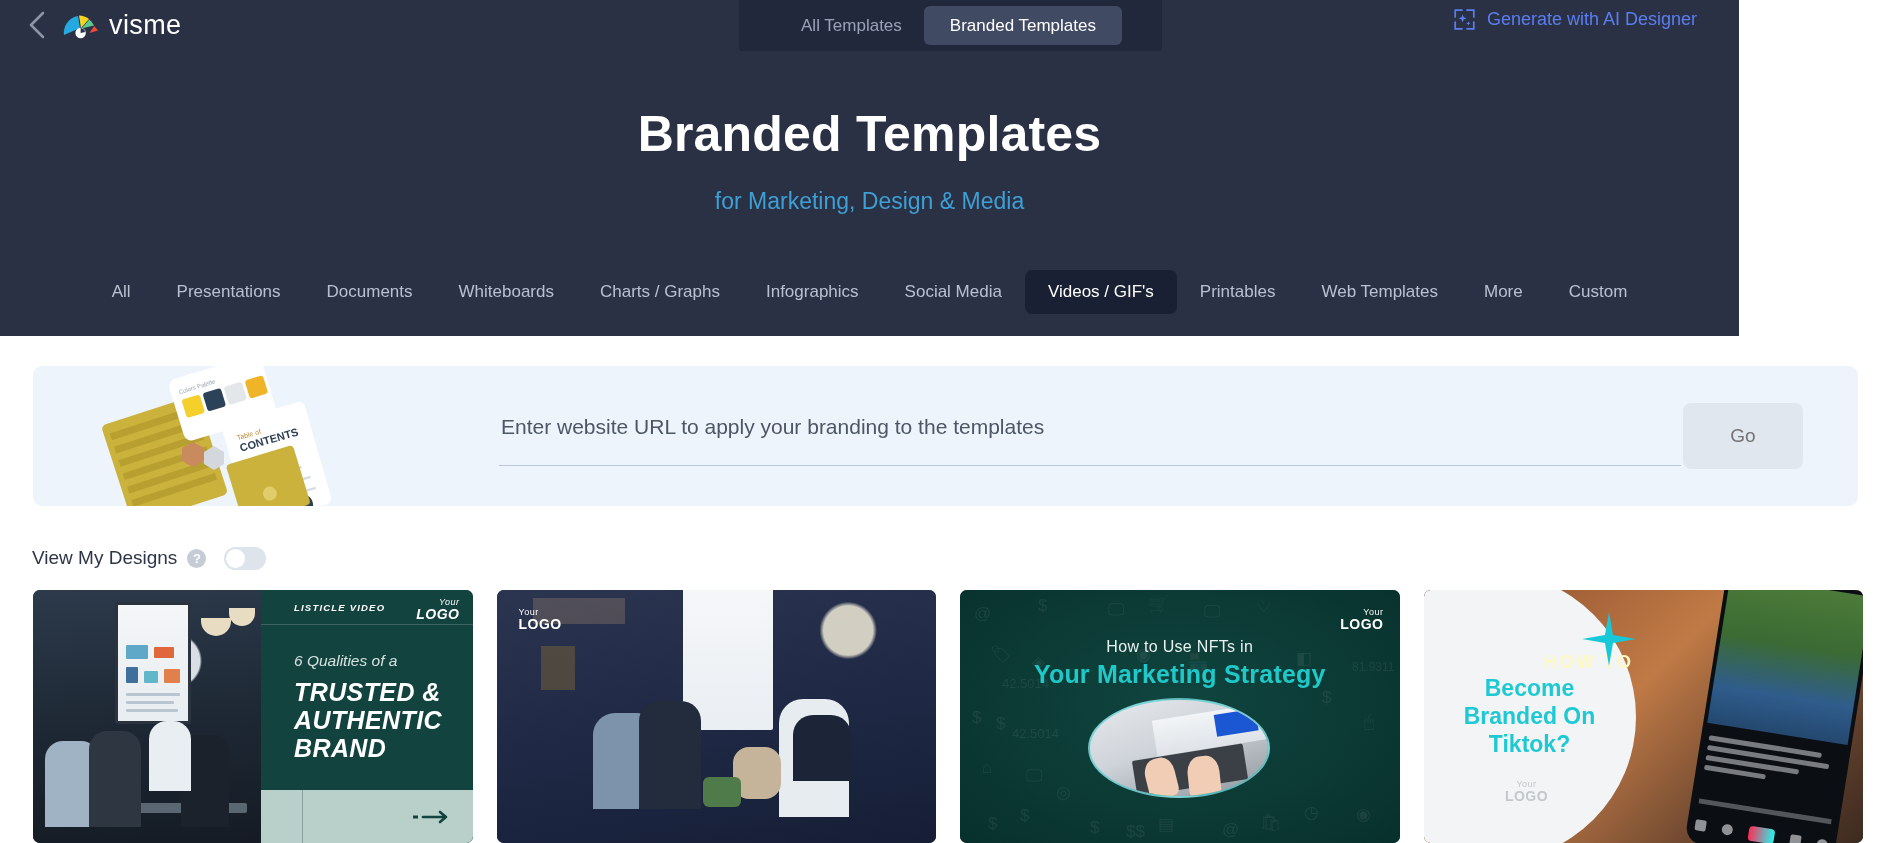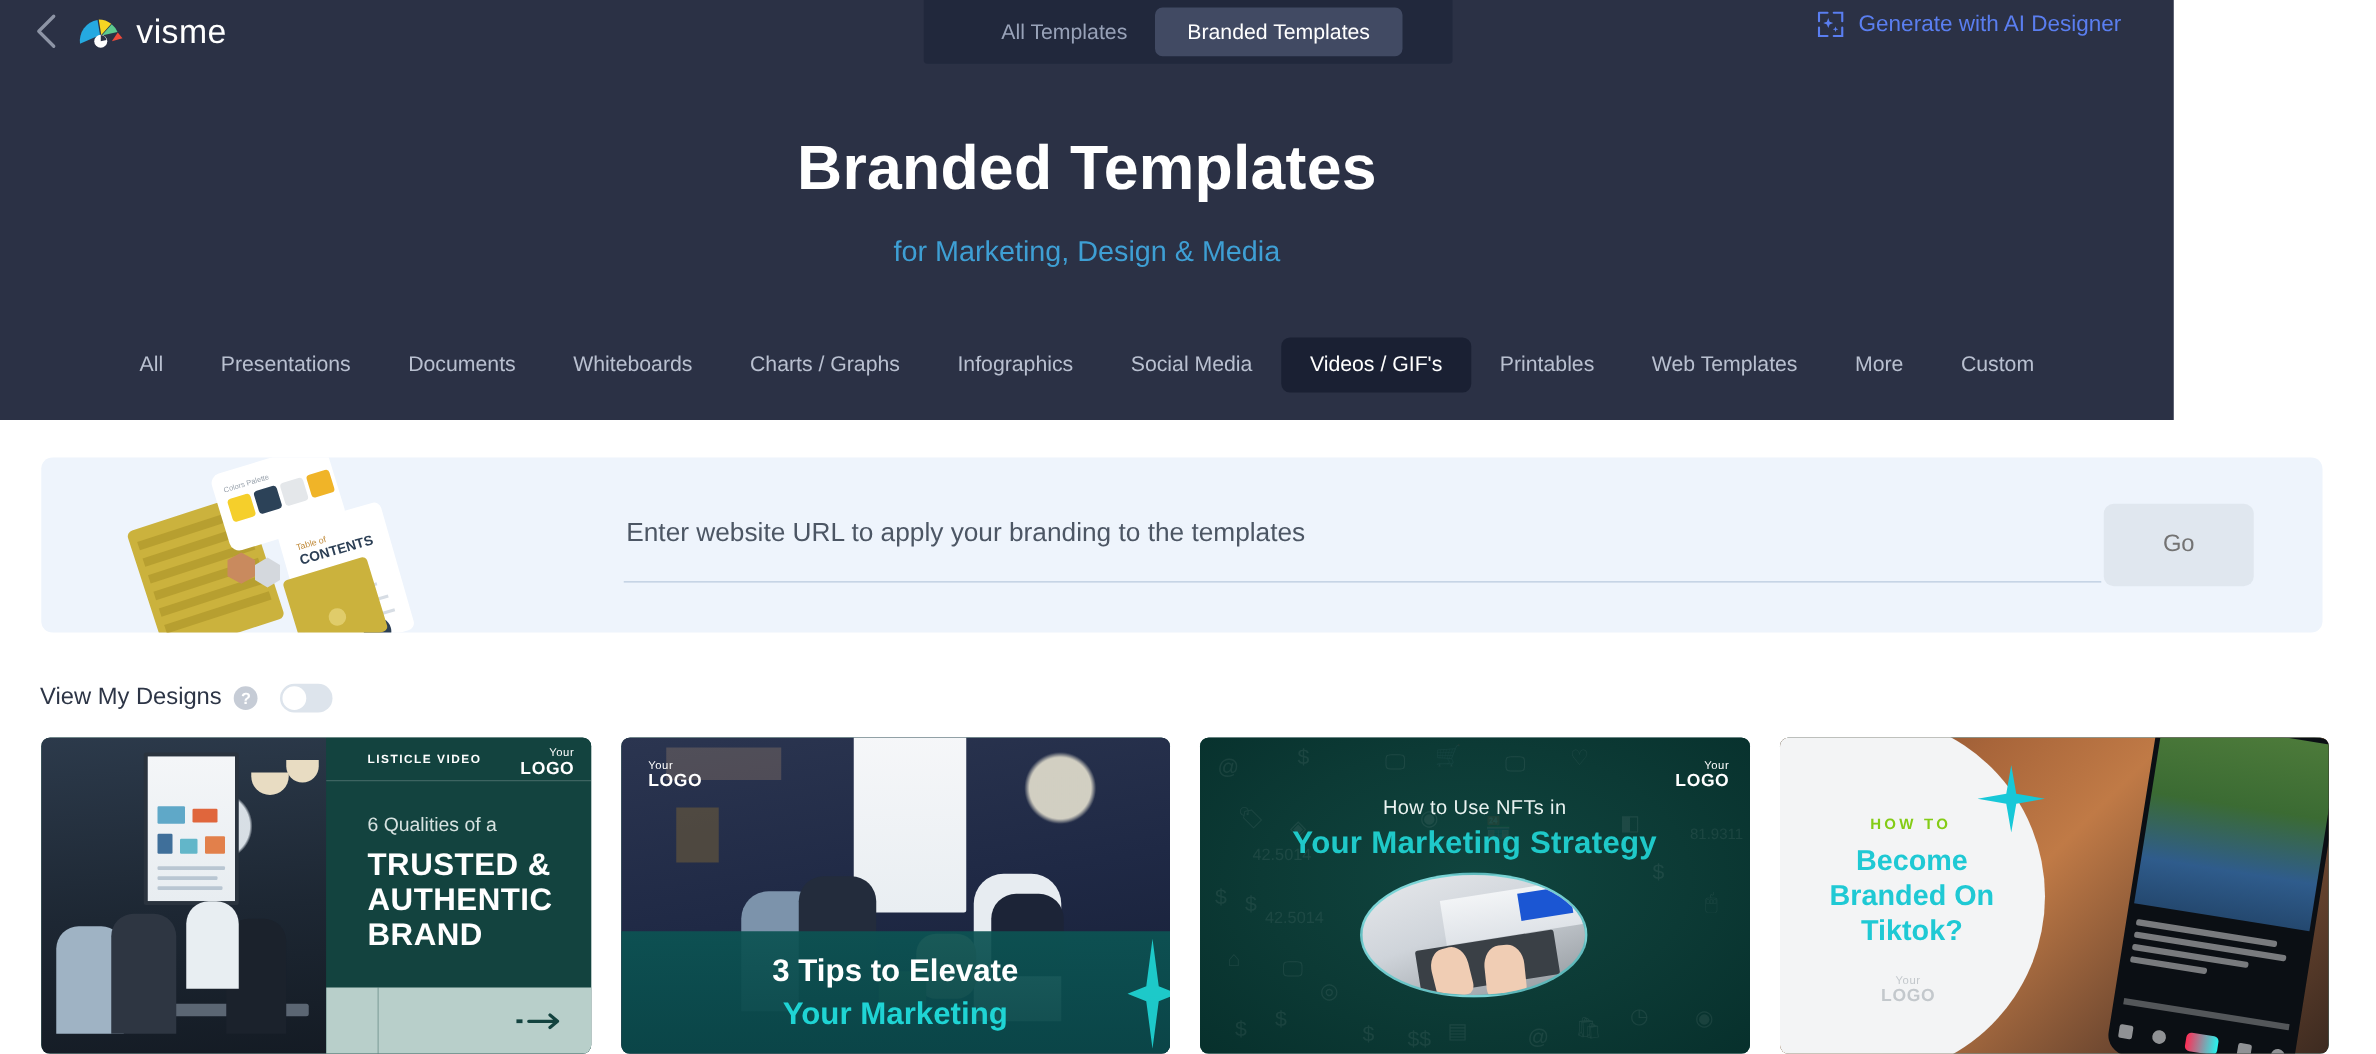--- a/index.html
+++ b/index.html
@@ -182,20 +182,21 @@
   .c1-person {
     position: absolute; bottom: 16px; border-radius: 18px 18px 0 0;
   }
   .c1-table {
     position: absolute; left: 14px; bottom: 30px; width: 200px; height: 10px;
     background: #5b6673; border-radius: 2px;
   }
   .c1-panel {
     position: absolute; left: 228px; top: 0; right: 0; bottom: 0;
     background: #13433f;
+    font-style: italic;
   }
   .c1-topbar {
     position: absolute; left: 0; top: 0; right: 0; height: 35px;
     border-bottom: 1px solid rgba(255,255,255,.18);
   }
   .c1-kicker {
     position: absolute; left: 33px; top: 12px;
     color: #ffffff; font-size: 9.5px; font-weight: 700; letter-spacing: 1.2px;
   }
   .c1-logo { position: absolute; right: 13px; top: 8px; text-align: right; }
@@ -325,22 +326,22 @@
   .c4-phone .plus {
     width: 26px; height: 15px; border-radius: 4px;
     background: linear-gradient(90deg,#ff2d55,#25f4ee);
   }
   .c4-circle {
     position: absolute; left: -78px; top: -18px;
     width: 290px; height: 290px; border-radius: 50%;
     background: #f3f4f5;
   }
   .c4-t0 {
-    position: absolute; left: 0; top: 62px; width: 210px; text-align: center;
-    color: #84cc16; font-size: 12px; font-weight: 700; letter-spacing: 2.6px;
+    position: absolute; left: 0; top: 62px; width: 210px; text-align: right;
+    color: #fef9c3; font-size: 18px; font-weight: 700; letter-spacing: 2.6px;
   }
   .c4-t1 {
     position: absolute; left: 0; top: 84px; width: 212px; text-align: center;
     color: #1fc9d4; font-size: 23px; font-weight: 800; line-height: 1.22;
   }
   .c4-logo {
     position: absolute; left: 0; top: 190px; width: 206px;
     text-align: center; color: #c3c8cc;
   }
   .c4-star { position: absolute; left: 158px; top: 22px; }
@@ -531,27 +532,20 @@
       <div style="position:absolute;left:142px;bottom:34px;width:62px;height:108px;background:#232c3c;border-radius:20px 20px 0 0;"></div>
       <div style="position:absolute;left:282px;bottom:26px;width:70px;height:118px;background:#e7ecf1;border-radius:24px 24px 0 0;"></div>
       <div style="position:absolute;left:296px;bottom:62px;width:58px;height:66px;background:#1c2437;border-radius:20px 20px 0 0;"></div>
       <div style="position:absolute;left:236px;bottom:44px;width:48px;height:52px;background:#c6b49a;border-radius:16px;"></div>
       <div style="position:absolute;left:206px;bottom:36px;width:38px;height:30px;background:#4f7a4a;border-radius:6px;"></div>
       <div class="c2-logo logo-mark">
         <div class="l1">Your</div>
         <div class="l2">LOGO</div>
       </div>
     </div>
-    <div class="c2-overlay">
-      <svg style="position:absolute;right:-6px;top:6px;" width="58" height="88" viewBox="0 0 58 88">
-        <path d="M38 0 L43 38 L58 44 L43 50 L38 88 L33 50 L18 44 L33 38 Z" fill="#1fd4d4" opacity=".92"></path>
-      </svg>
-      <div class="c2-t1">3 Tips to Elevate</div>
-      <div class="c2-t2">Your Marketing</div>
-    </div>
   </div>
 
   <div class="card">
     <div class="c3-bg">
       <span class="c3-ico" style="left:14px;top:14px;">@</span>
       <span class="c3-ico" style="left:78px;top:6px;">$</span>
       <span class="c3-ico" style="left:148px;top:10px;">🖵</span>
       <span class="c3-ico" style="left:188px;top:4px;">🛒</span>
       <span class="c3-ico" style="left:244px;top:12px;">🖵</span>
       <span class="c3-ico" style="left:296px;top:6px;">♡</span>

